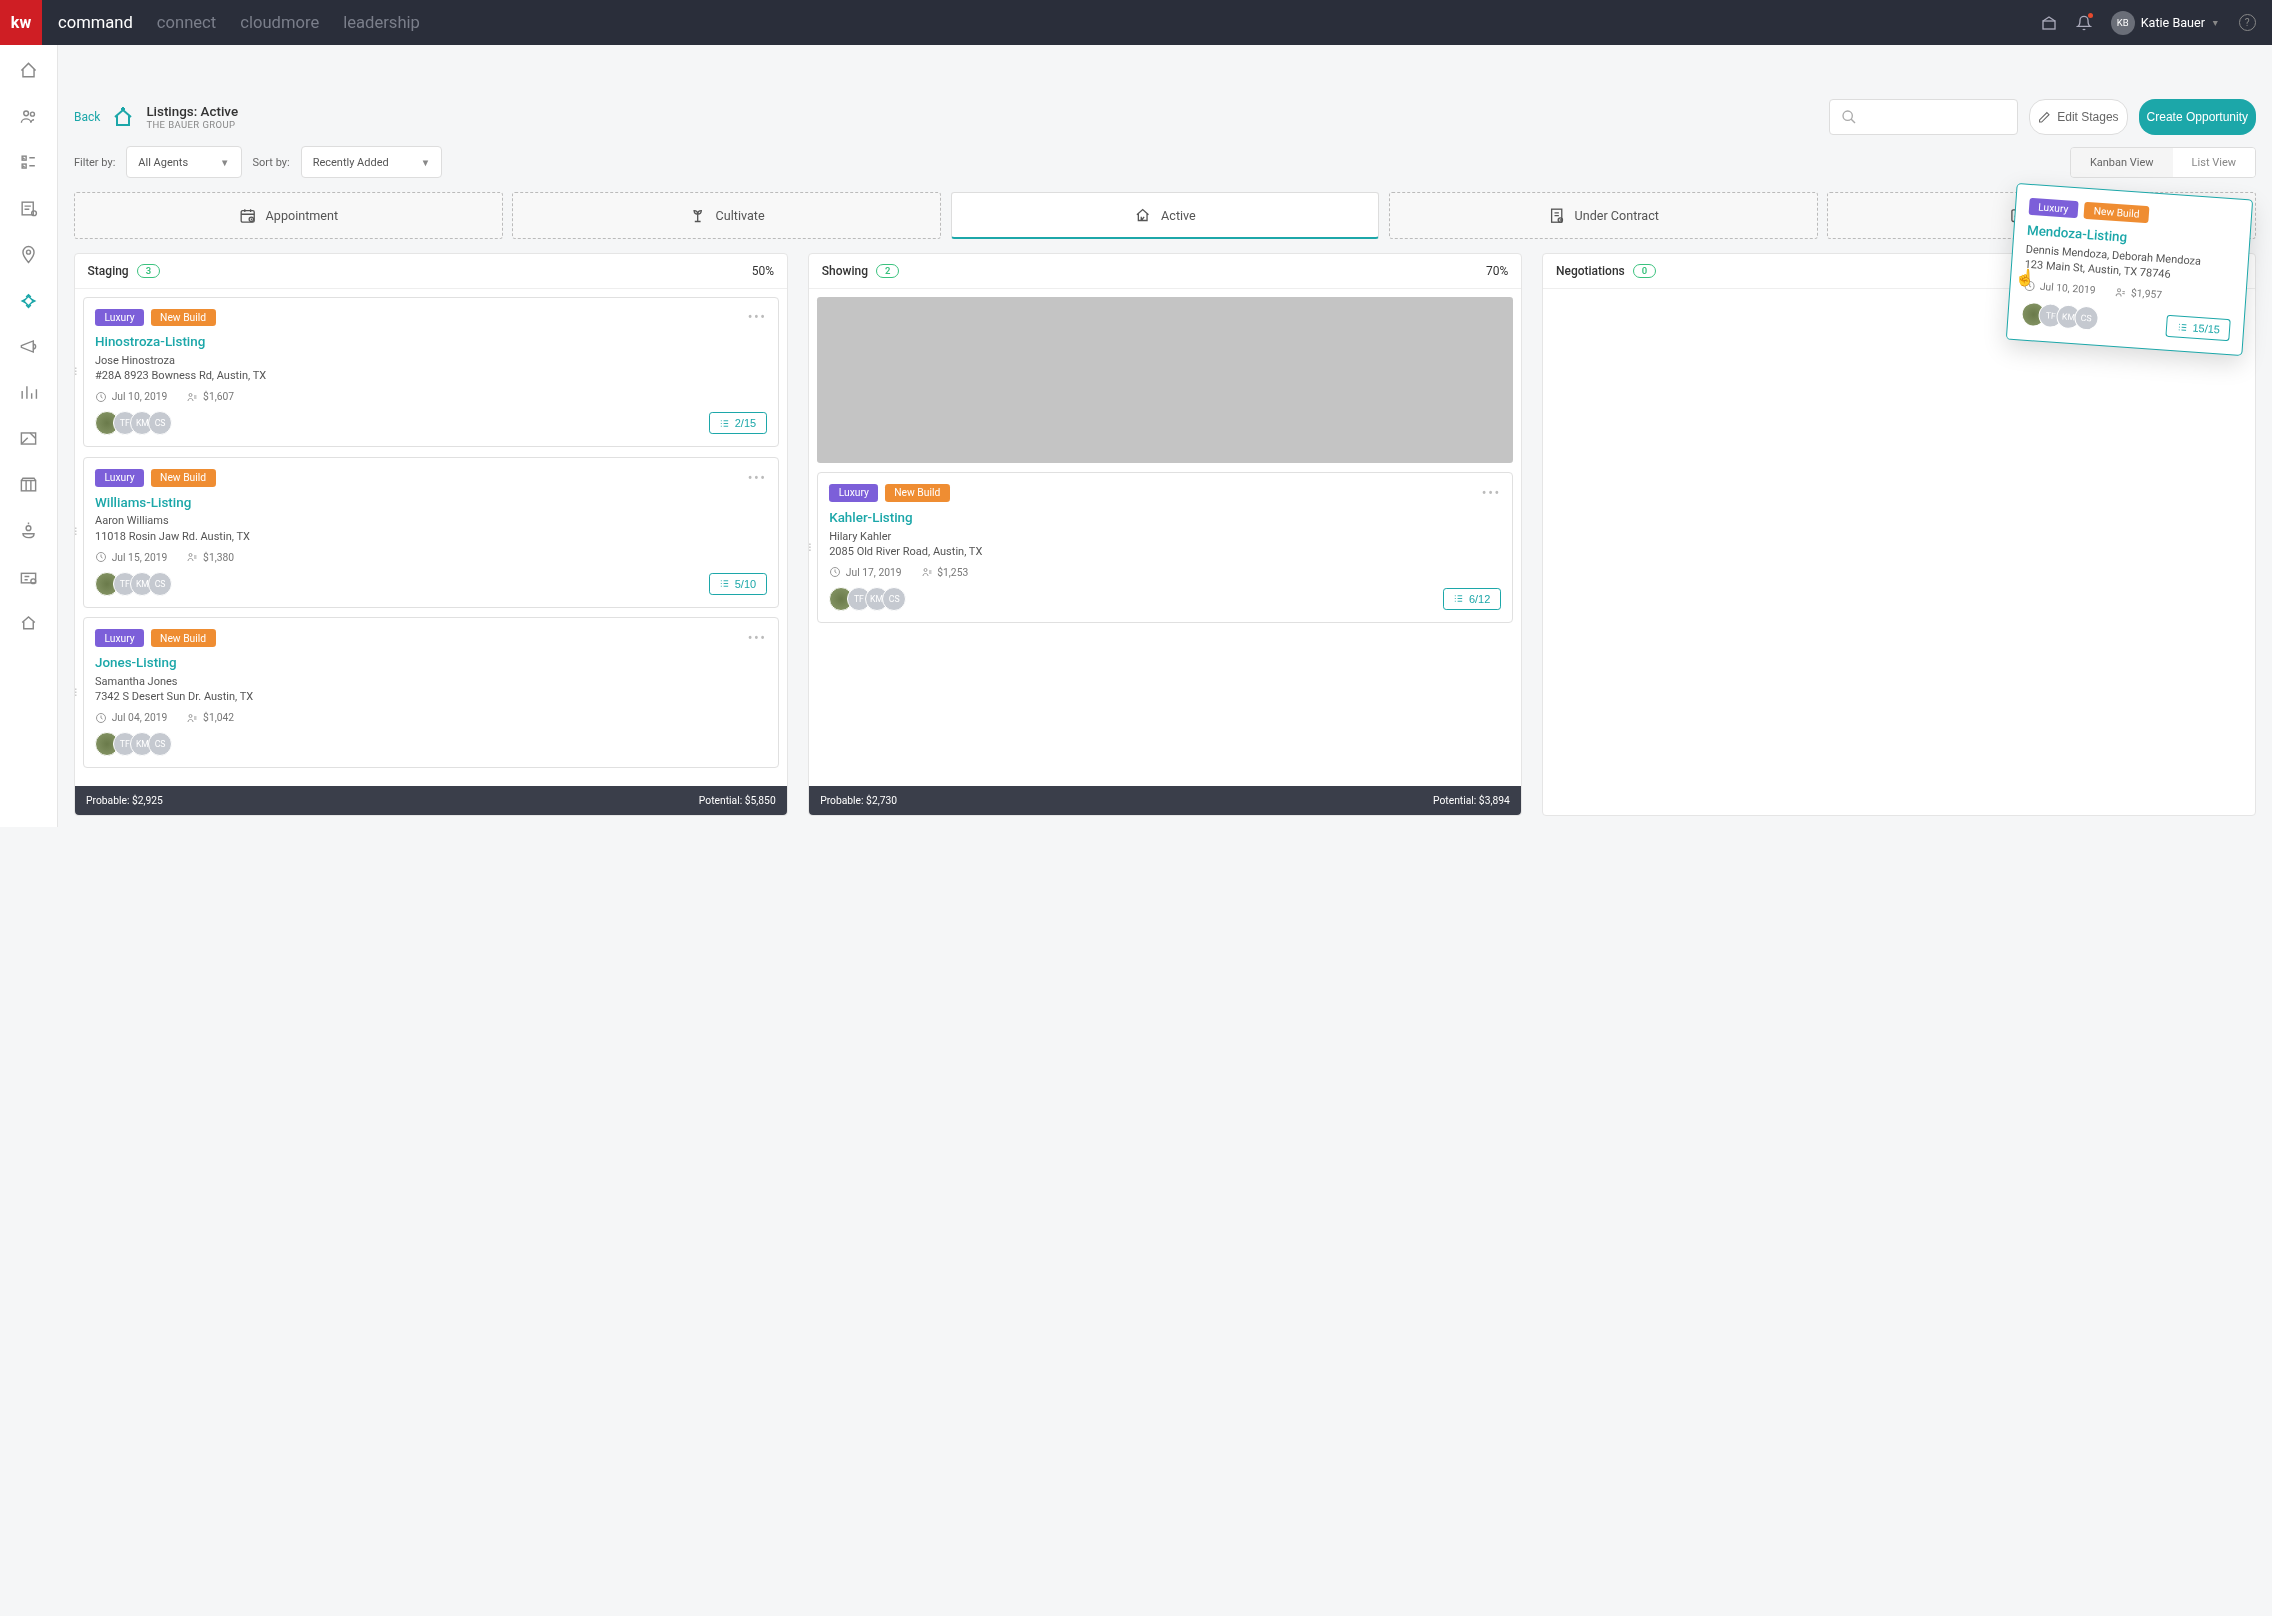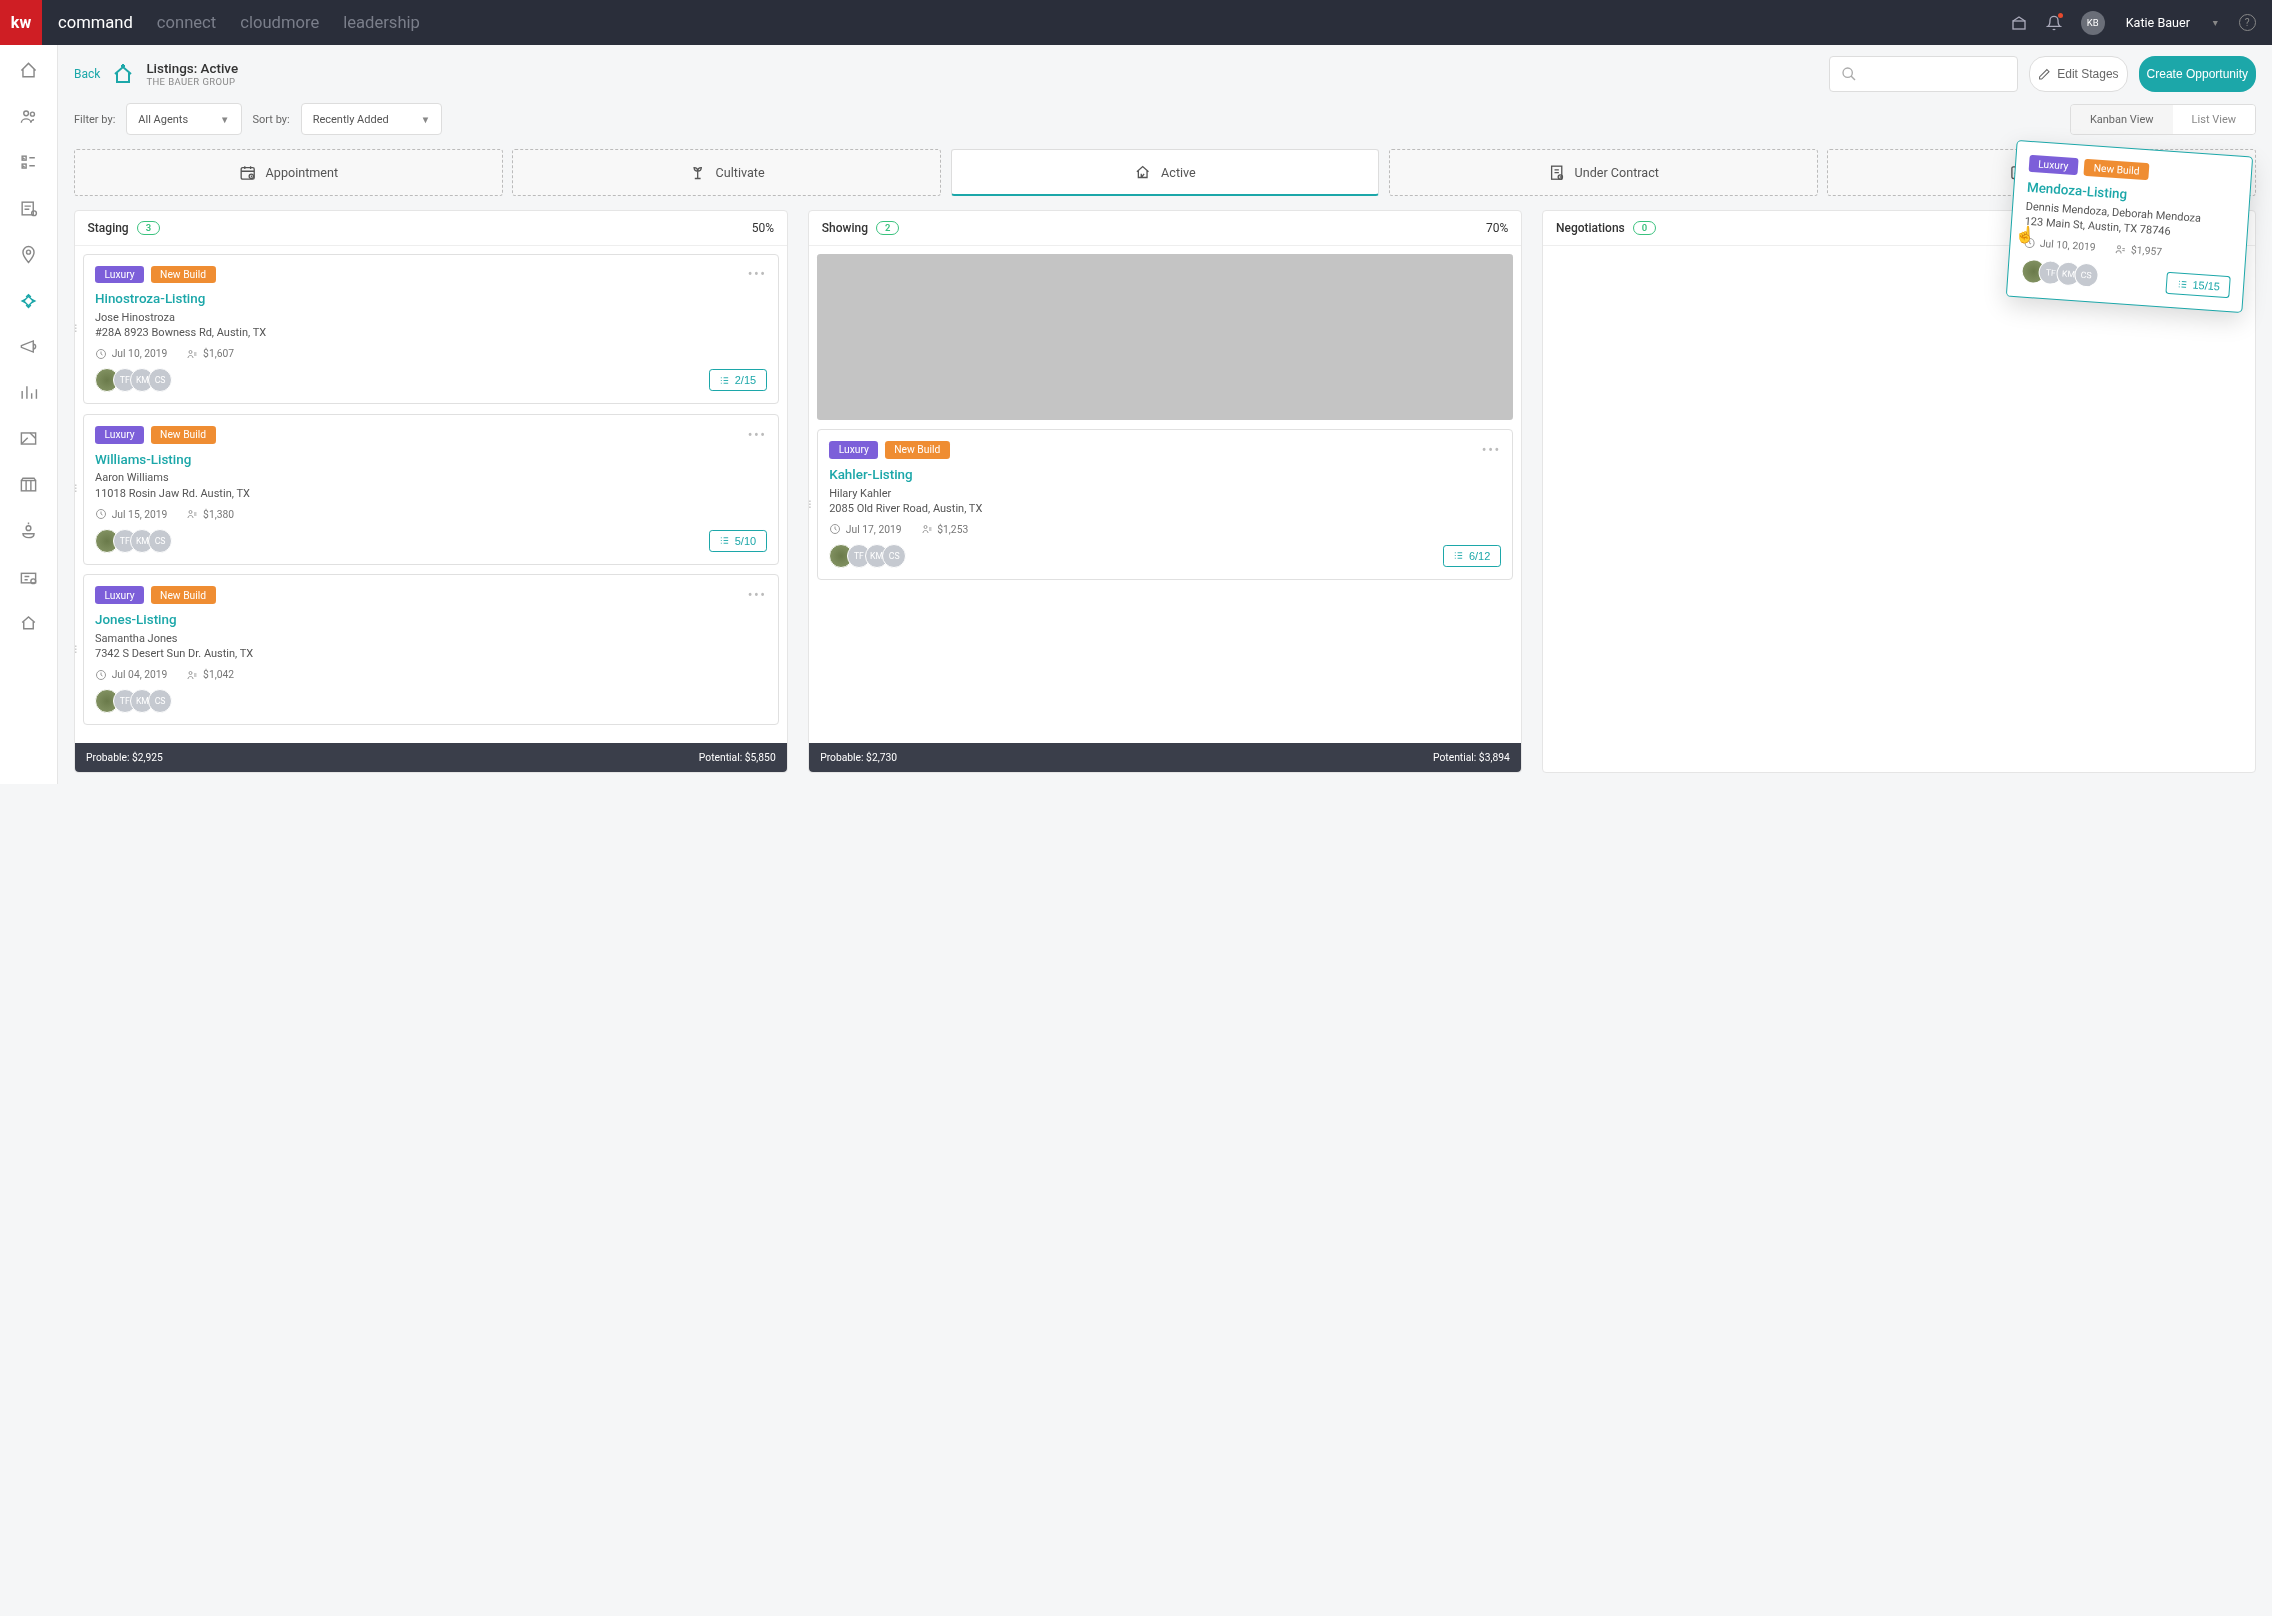--- a/index.html
+++ b/index.html
@@ -7,30 +7,30 @@
 
 
 .topnav { background: #2a2e3a; height: 45px; display: flex; align-items: center; padding: 0 16px 0 0; }
 .logo-box { width: 42px; height: 45px; background: #cf1e24; display: flex; align-items: center; justify-content: center; color: #fff; font-weight: bold; font-size: 16px; }
 .nav-links { display: flex; gap: 24px; margin-left: 16px; flex:1; }
 .nav-link { color: #7a7e8a; font-size: 16.6px; font-weight: 400; cursor: pointer; }
 .nav-link.active { color: #fff; }
 .nav-right { display: flex; align-items: center; gap: 19px; }
 .notif { position: relative; }
 .notif-dot { position: absolute; top: -1.6px; right: -1.6px; width: 5.5px; height: 5.5px; background: #e6492d; border-radius: 50%; }
-.user-badge { display: flex; align-items: center; gap: 21px; color: #fff; }
+.user-badge { display: flex; align-items: center; gap: 6px; color: #fff; }
 .user-avatar { width: 24px; height: 24px; border-radius: 50%; background: #6a6e78; color: #fff; display: flex; align-items: center; justify-content: center; font-size: 9.5px; }
 .help-icon { width: 17.4px; height: 17.4px; border: 1.6px solid #888; border-radius: 50%; display: flex; align-items: center; justify-content: center; color: #888; font-size: 10.3px; }
 
 
 .layout { display: flex; }
 .sidebar { width: 58px; background: #fff; border-right: 0.8px solid #e5e5e5; display: flex; flex-direction: column; align-items: center; padding-top: 16px; gap: 27px; }
 .sidebar-item { width: 19px; height: 19px; color: #888; cursor: pointer; display:flex; align-items:center; justify-content:center; }
 .sidebar-item.active { color: #1ca7a9; }
-.main { flex:1; padding: 11px 16px; position: relative; }
+.main { flex:1; padding: 11px 16px; position: relative; margin-top: 43px; }
 
 
 .header-row { display: flex; align-items: center; gap: 11px; margin-bottom: 11px; }
 .back-link { color: #1ca7a9; font-size: 12px; cursor: pointer; }
 .header-icon { color: #1ca7a9; }
 .header-titles { display:flex; flex-direction:column; }
 .page-title { font-size: 13.4px; font-weight: 500; color: #333; }
 .page-subtitle { font-size: 9.5px; color: #888; letter-spacing: 0.4px; }
 .header-spacer { flex:1; }
 .search-box { width: 189px; height: 36px; border: 0.8px solid #ddd; border-radius: 4px; background: #fff; display:flex; align-items:center; padding:0 11px; }

